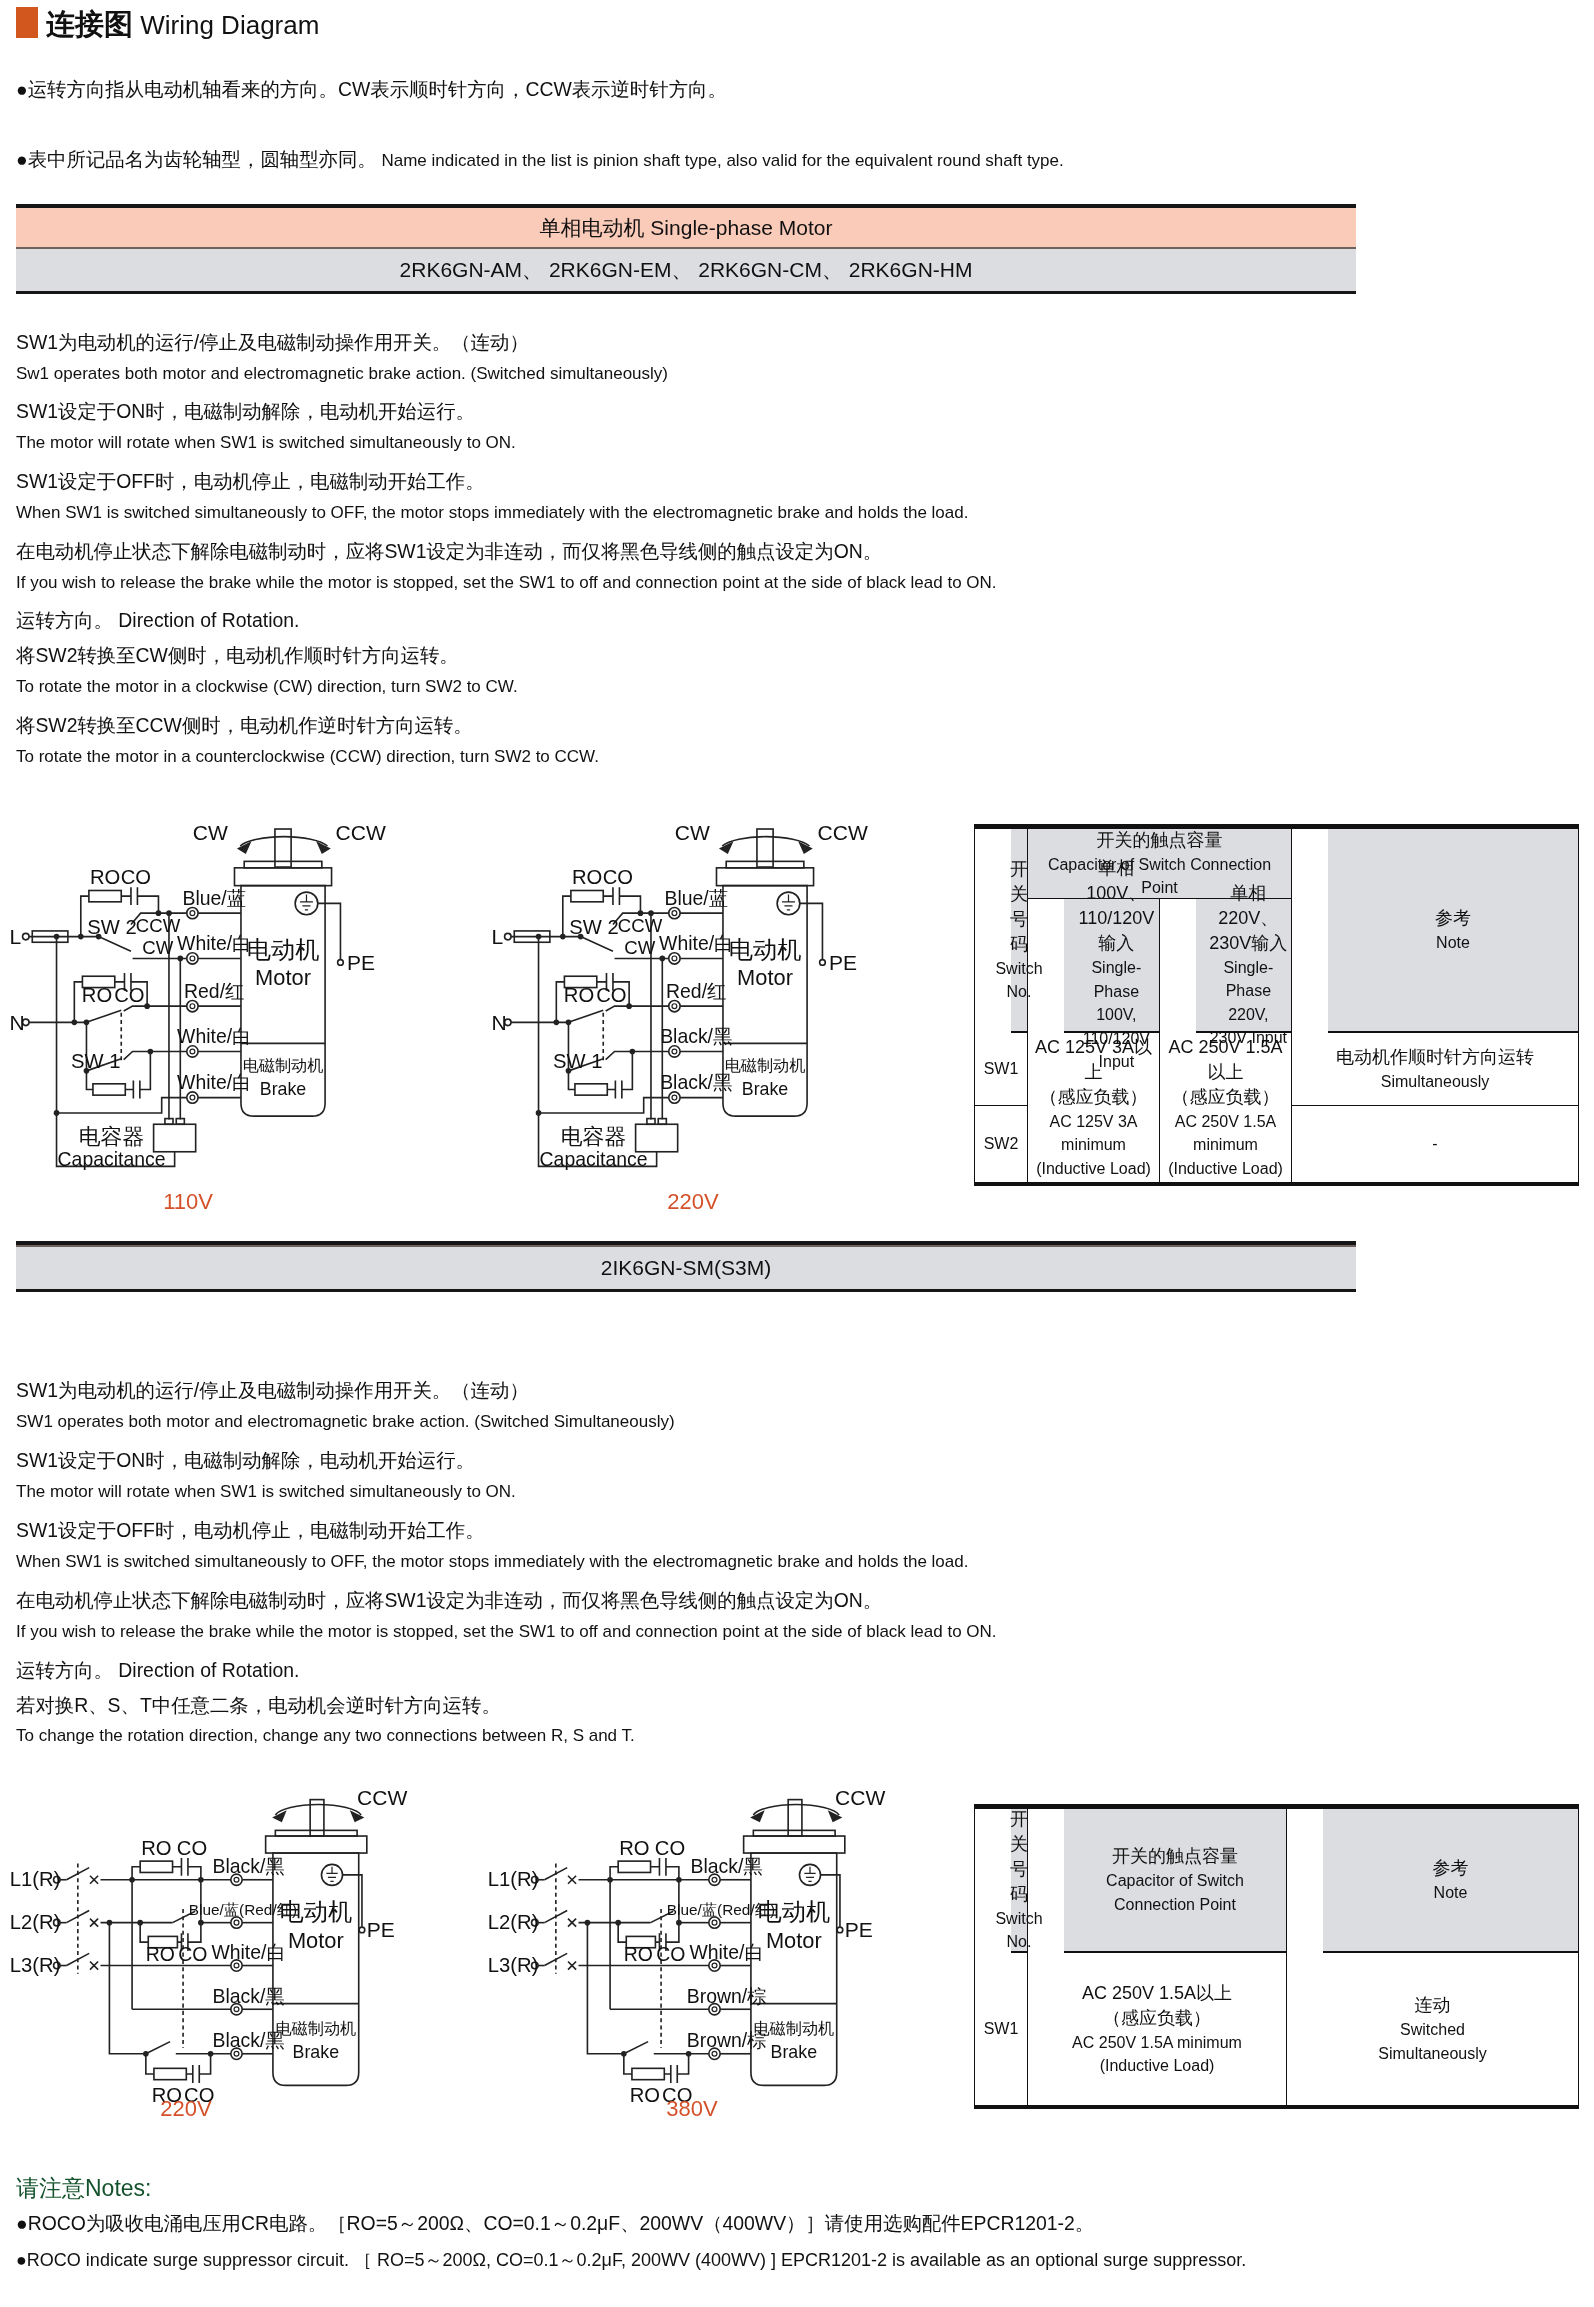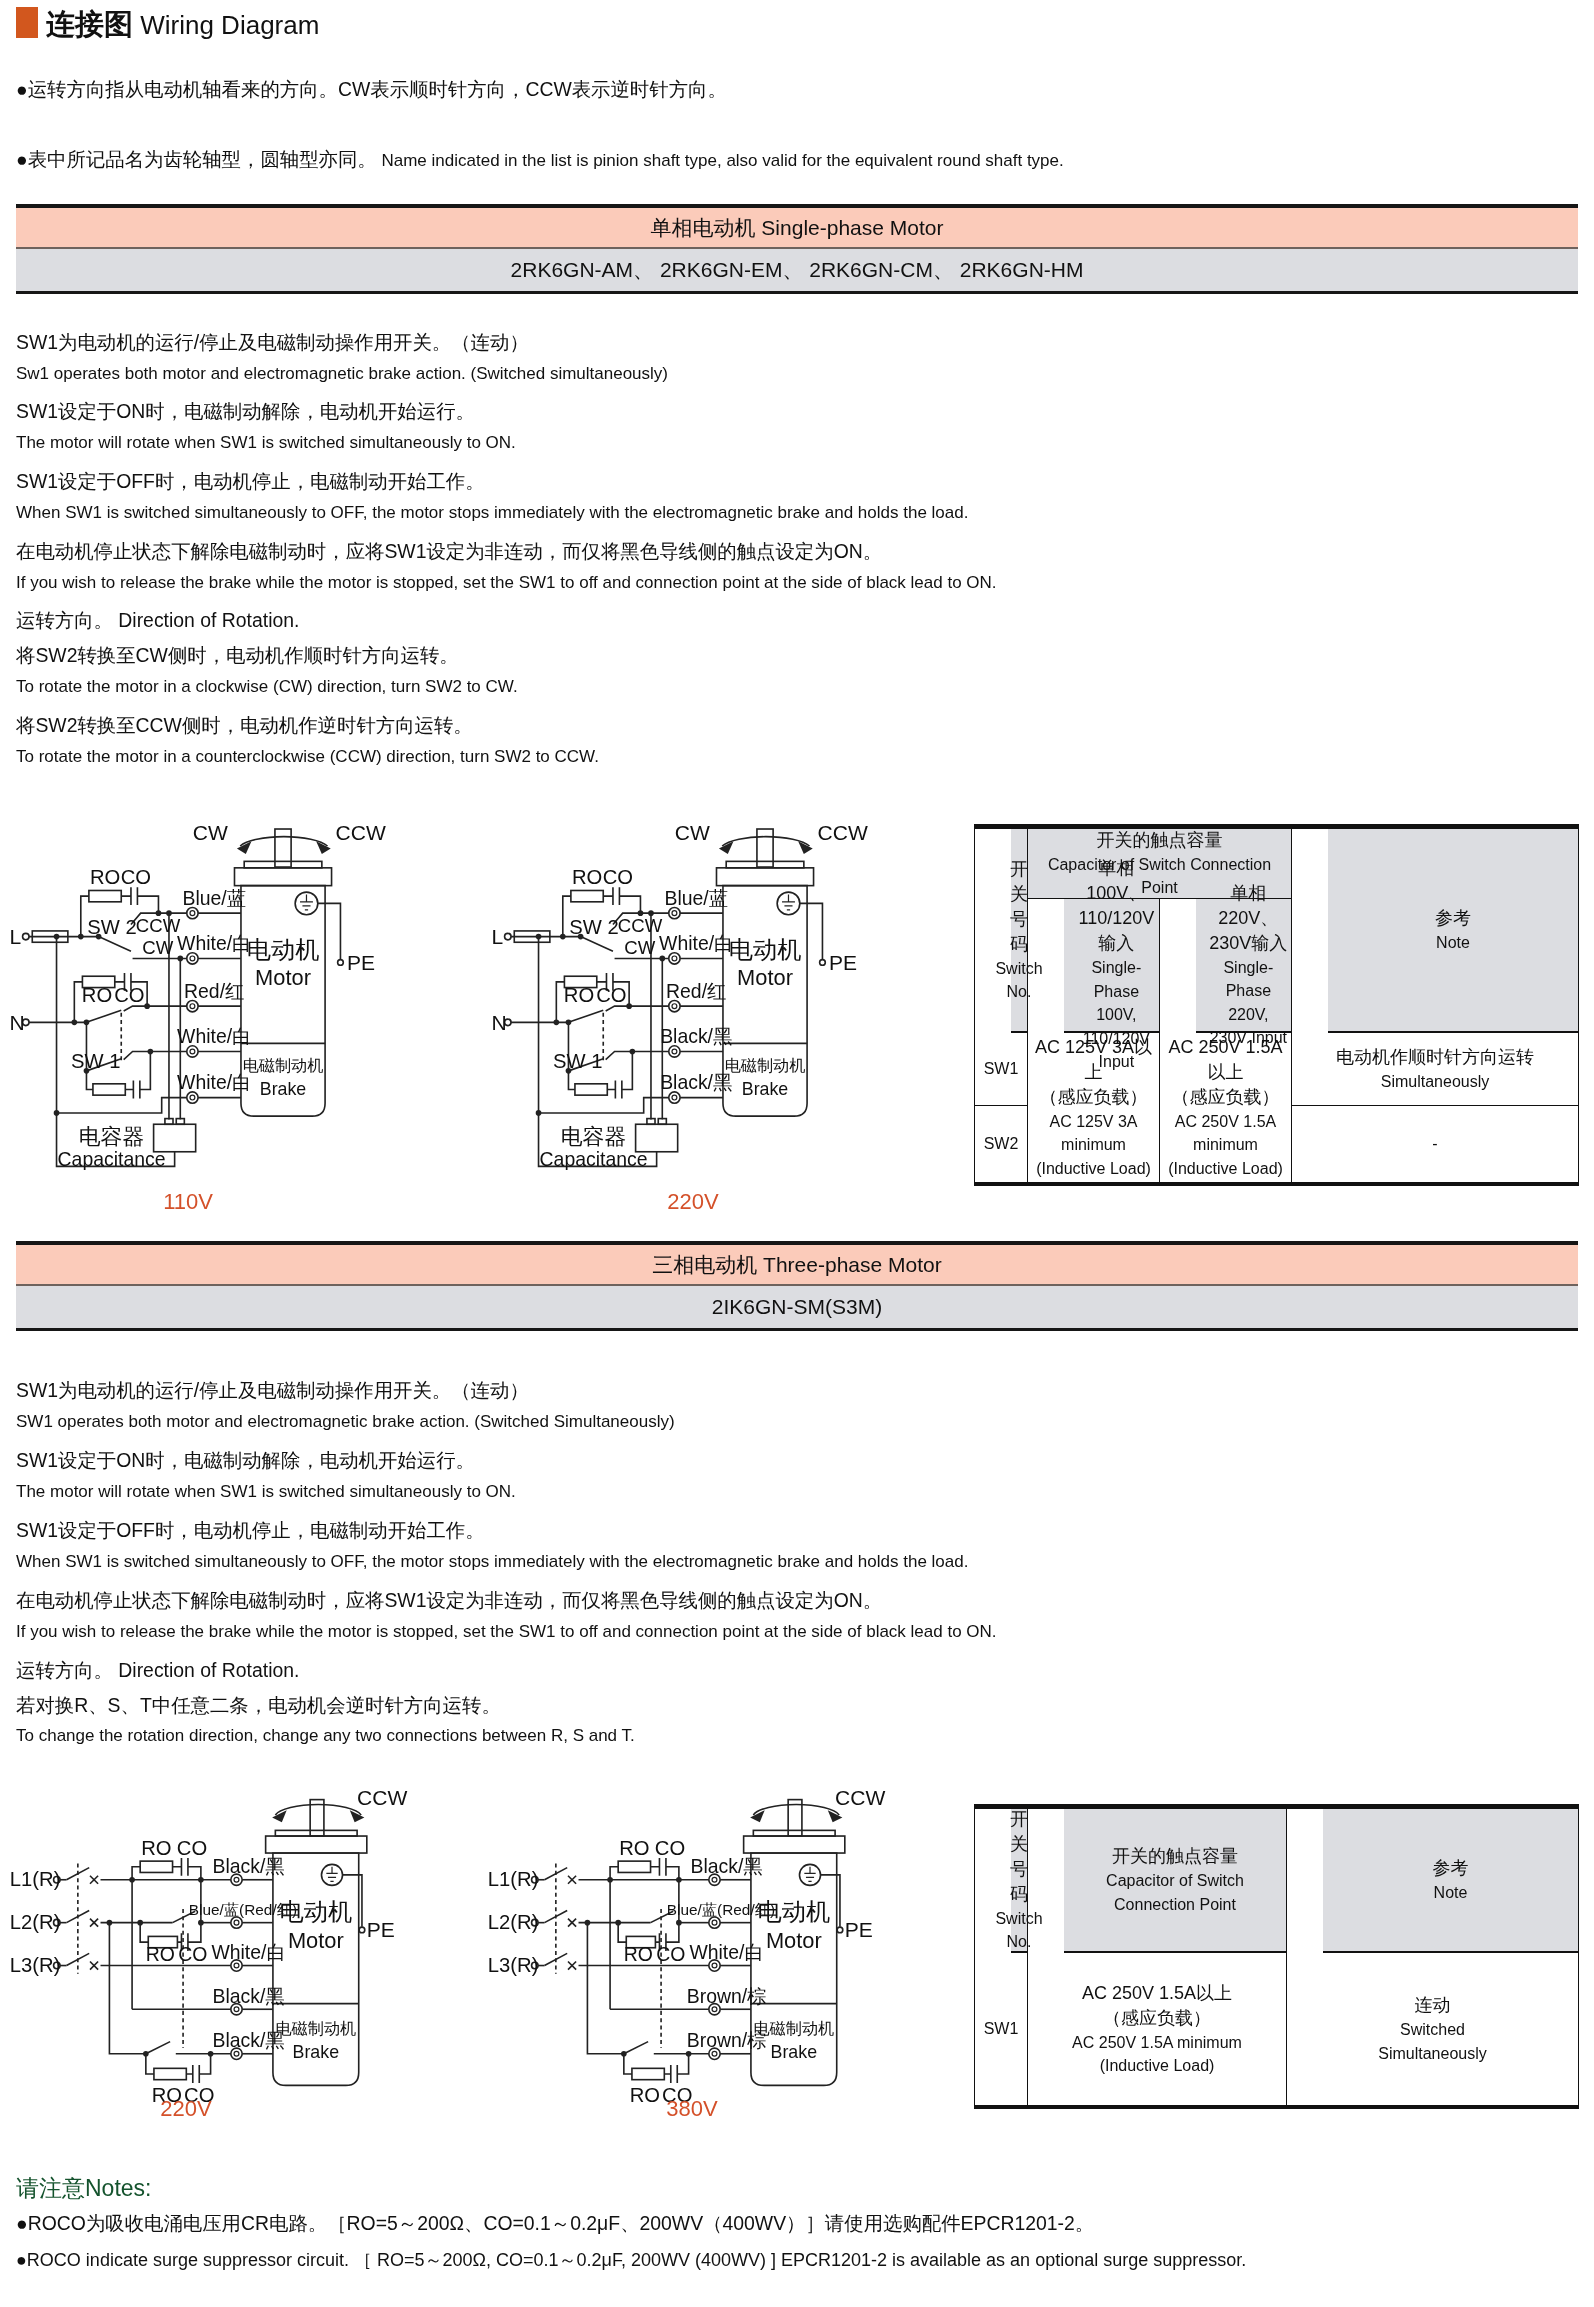--- a/index.html
+++ b/index.html
@@ -8,21 +8,21 @@
   
   .title-square{position:absolute;left:16px;top:6.5px;width:22px;height:31px;background:#D2571E;}
   .page-title{position:absolute;left:46px;top:4.9px;white-space:nowrap;}
   .page-title .cn{font-size:29px;font-weight:bold;}
   .page-title .en{font-size:26px;font-weight:normal;}
   
   .cnline{position:absolute;left:16px;font-size:19.4px;white-space:nowrap;letter-spacing:0px;}
   .enline{position:absolute;left:16px;font-size:17px;white-space:nowrap;}
   .indent{left:31px;}
   
-  .band{position:absolute;left:16px;width:1562px;border-top:4.9px solid #161616;border-bottom:3.2px solid #161616;}
+  .band{position:absolute;left:16px;width:1340px;border-top:4.9px solid #161616;border-bottom:3.2px solid #161616;}
   .band .salmon{background:#FBCBBA;height:39px;line-height:39px;text-align:center;font-size:21px;}
   .band .divider{height:1.6px;background:#6E625D;}
   .band .gray{background:#DCDDE1;height:42px;line-height:42px;text-align:center;font-size:21px;}
   
   .volt{position:absolute;width:130px;text-align:center;font-size:22px;color:#D4512A;white-space:nowrap;}
   
   .tbl{position:absolute;left:974px;width:605px;border:1.6px solid #111;border-top:5.7px solid #111;border-bottom:4.9px solid #111;box-sizing:border-box;display:grid;}
   .tbl .cell{display:flex;flex-direction:column;justify-content:center;align-items:center;text-align:center;}
   .tbl .hd{background:#DCDDE1;}
   .tbl .cn{font-size:18px;line-height:25px;}
@@ -325,21 +325,20 @@
       <div class="en">(Inductive Load)</div>
     </div>
     <div class="cell bb2" style="grid-area:j">
       <div class="cn">电动机作顺时针方向运转</div>
       <div class="en">Simultaneously</div>
     </div>
     <div class="cell en" style="grid-area:k">-</div>
   </div>
 
   <div class="band" style="top:1241px">
-    <div class="salmon">三相电动机 Three-phase Motor</div>
     <div class="divider"></div>
     <div class="gray">2IK6GN-SM(S3M)</div>
   </div>
 
   <div class="cnline" style="top:1377px">SW1为电动机的运行/停止及电磁制动操作用开关。（连动）</div>
   <div class="enline" style="top:1412px">SW1 operates both motor and electromagnetic brake action. (Switched Simultaneously)</div>
   <div class="cnline" style="top:1447px">SW1设定于ON时，电磁制动解除，电动机开始运行。</div>
   <div class="enline" style="top:1482px">The motor will rotate when SW1 is switched simultaneously to ON.</div>
   <div class="cnline" style="top:1517px">SW1设定于OFF时，电动机停止，电磁制动开始工作。</div>
   <div class="enline" style="top:1552px">When SW1 is switched simultaneously to OFF, the motor stops immediately with the electromagnetic brake and holds the load.</div>

